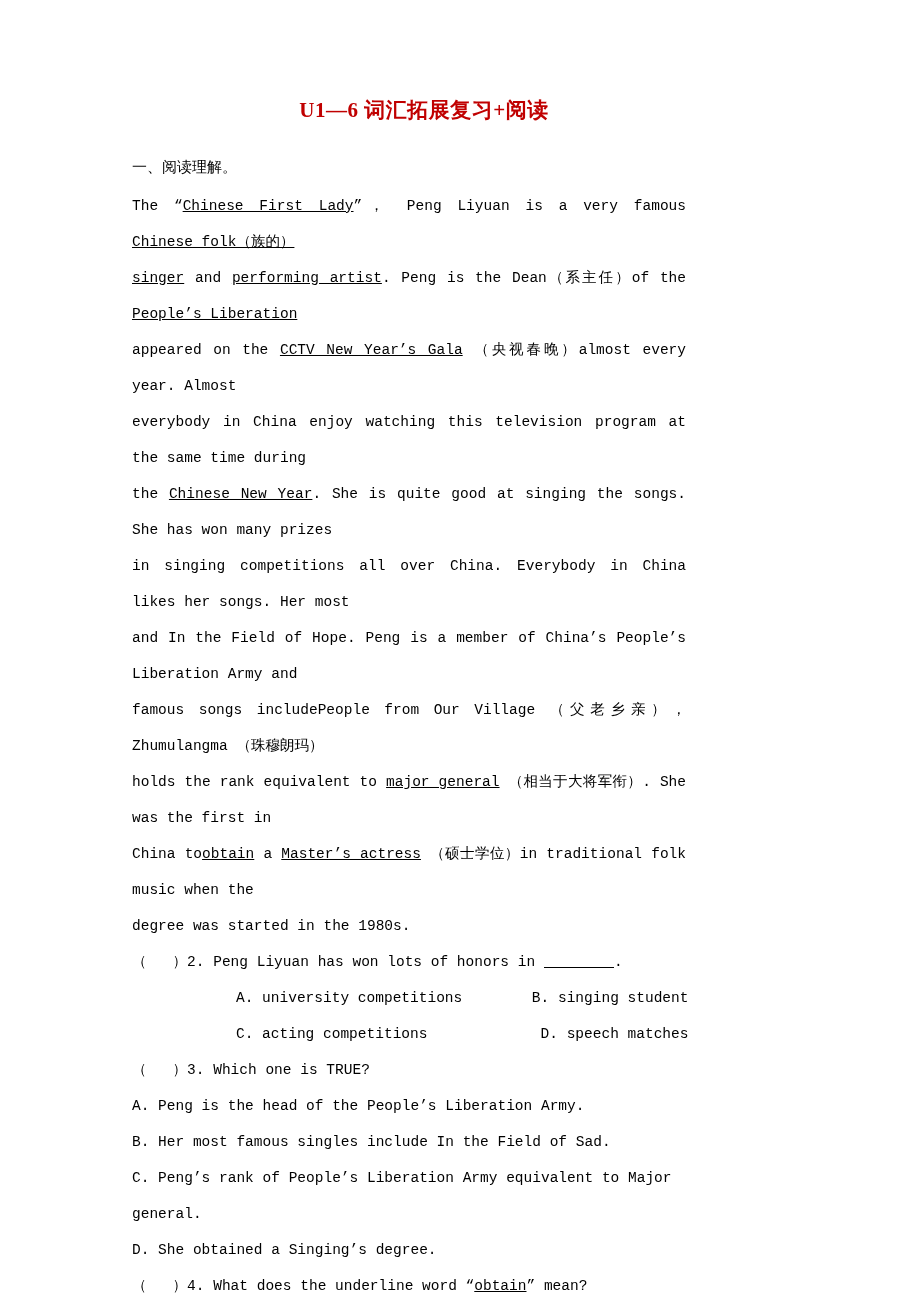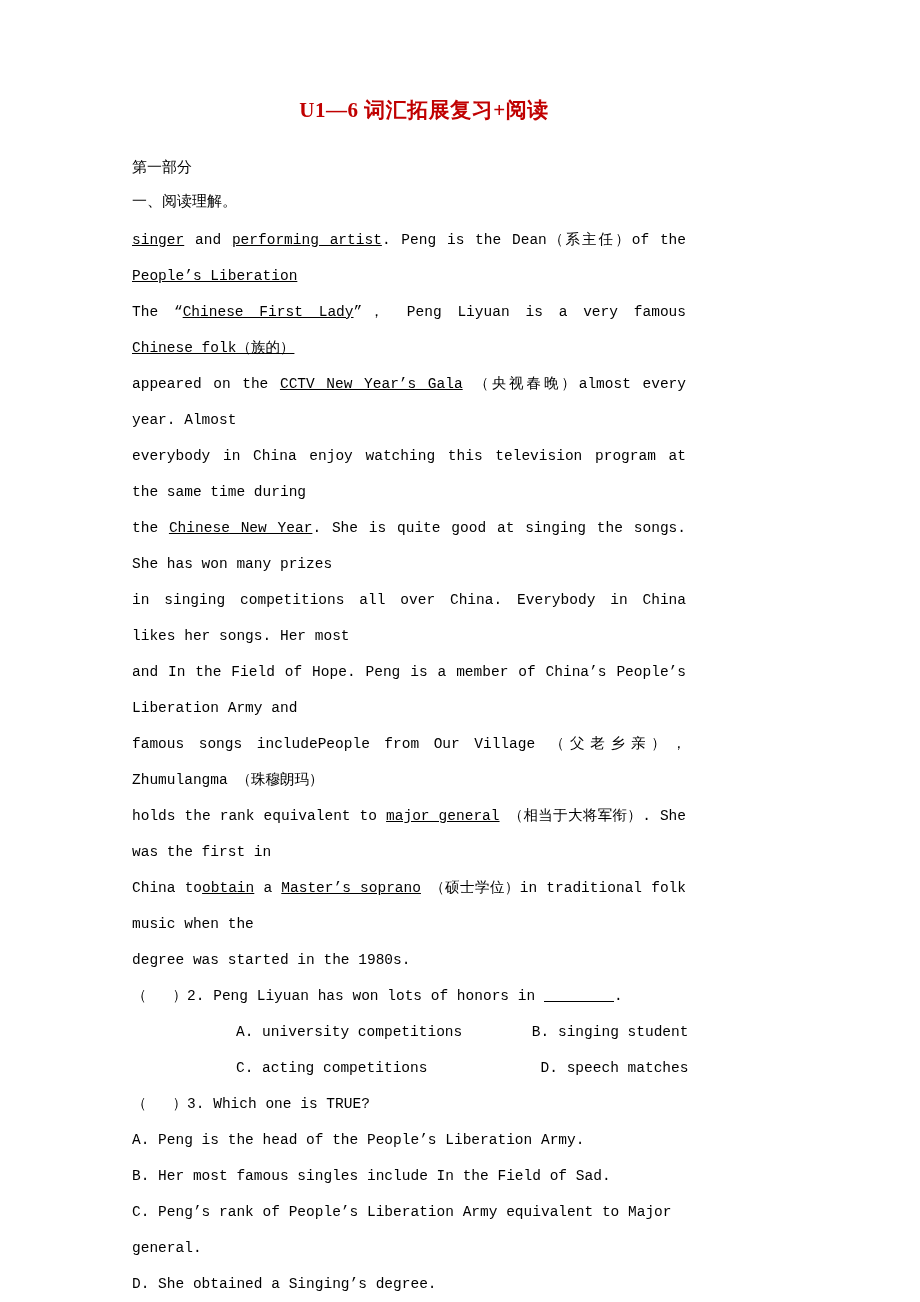--- a/index.html
+++ b/index.html
@@ -78,34 +78,33 @@
   }
   .nowrap { white-space: nowrap; }
 </style>
 </head>
 <body>
 
 <div class="page">
 
   <h1 class="doc-title">U1—6 词汇拓展复习+阅读</h1>
 
-  <p class="sec-label">第一部分</p>
   <p class="sec-label">一、阅读理解。</p>
 
   <div class="body-block">
+    <p class="para"><span>The </span><span>“</span><span class="u">Chinese First Lady</span><span>”</span><span>，  Peng Liyuan is a very famous </span><span class="u nowrap">Chinese folk（族的）</span></p>
     <p class="para"><span class="u">singer</span><span> and </span><span class="u">performing artist</span><span>. Peng is the Dean（系主任）of the </span><span class="u">People’s Liberation</span></p>
-    <p class="para"><span>The </span><span>“</span><span class="u">Chinese First Lady</span><span>”</span><span>，  Peng Liyuan is a very famous </span><span class="u nowrap">Chinese folk（族的）</span></p>
     <p class="para"><span>appeared on the </span><span class="u">CCTV New Year’s Gala</span><span> （央视春晚）almost every year. Almost</span></p>
     <p class="para">everybody in China enjoy watching this television program at the same time during</p>
     <p class="para"><span>the </span><span class="u">Chinese New Year</span><span>. She is quite good at singing the songs. She has won many prizes</span></p>
     <p class="para">in singing competitions all over China. Everybody in China likes her songs. Her most</p>
     <p class="para">and  In the Field of Hope. Peng is a member of China’s People’s Liberation Army and</p>
     <p class="para">famous songs includePeople from  Our Village （父老乡亲）， Zhumulangma （珠穆朗玛）</p>
     <p class="para"><span>holds the rank equivalent to </span><span class="u">major general</span><span> （相当于大将军衔）. She was the first in</span></p>
-    <p class="para"><span>China to</span><span class="u">obtain</span><span>  a  </span><span class="u">Master’s soprano</span><span> （硕士学位）in traditional folk music when the</span></p>
+    <p class="para"><span>China to</span><span class="u">obtain</span><span>  a  </span><span class="u">Master’s actress</span><span> （硕士学位）in traditional folk music when the</span></p>
     <p class="para">degree was started in the 1980s.</p>
   </div>
 
 
   <div>
     <p class="q-line"><span>（   ）2. Peng Liyuan has won lots of honors in </span><span class="blank-xshort"></span><span>.</span></p>
     <p class="opt-line indent-1">A. university competitions        B. singing student</p>
     <p class="opt-line indent-1">C. acting competitions             D. speech matches</p>
   </div>
 

